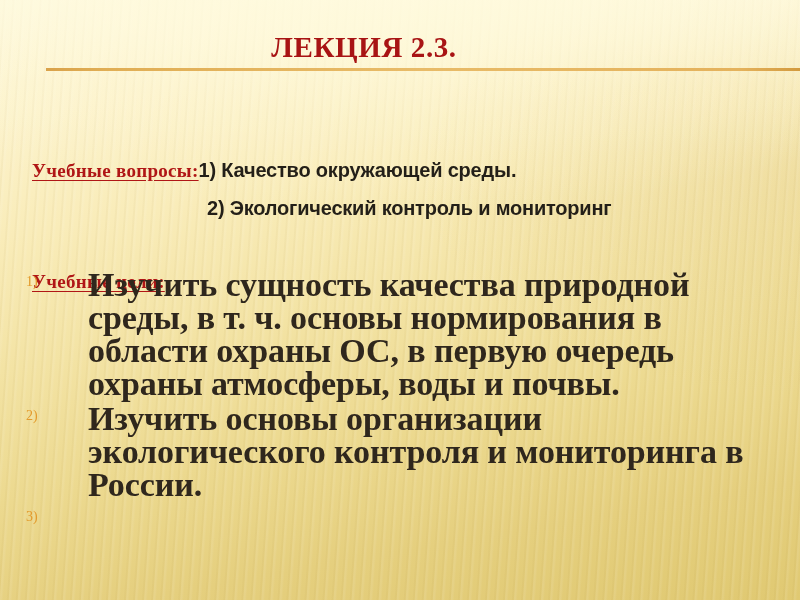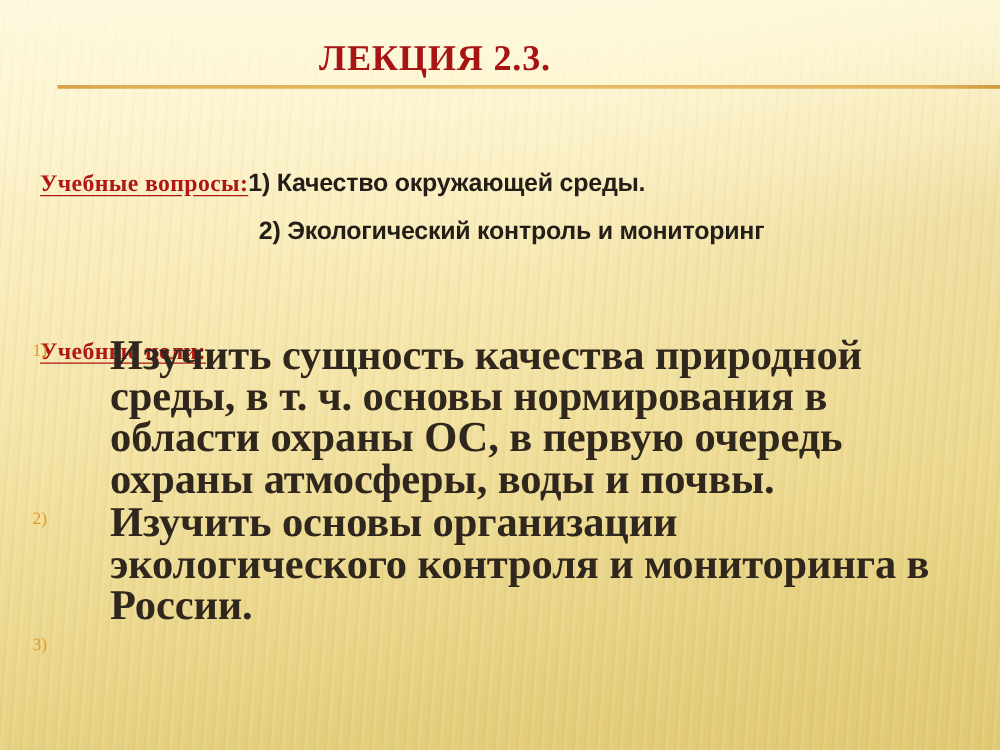--- a/index.html
+++ b/index.html
@@ -76,21 +76,21 @@
   .content {
     position: relative;
     z-index: 3;
     width: 100%;
     height: 100%;
   }
 
   
   .title-block {
     position: absolute;
-    left: 0;
+    left: 16px;
     top: 26px;
     width: 696px;
     text-align: center;
   }
   .title-rule {
     position: absolute;
     left: 46px;
     top: 68px;
     width: 754px;
     height: 3px;
@@ -110,21 +110,21 @@
     text-transform: uppercase;
     white-space: nowrap;
   }
   .title-line.l1 { font-size: 29px; }
   .title-line.l2 { font-size: 31px; }
 
   
   .questions {
     position: absolute;
     left: 32px;
-    top: 129px;
+    top: 152px;
     width: 740px;
   }
   .q-row {
     line-height: 36px;
     white-space: nowrap;
   }
   .q-row.indented { padding-left: 175px; }
   .q-label {
     color: #b01616;
     font-family: "Liberation Serif", "DejaVu Serif", serif;

